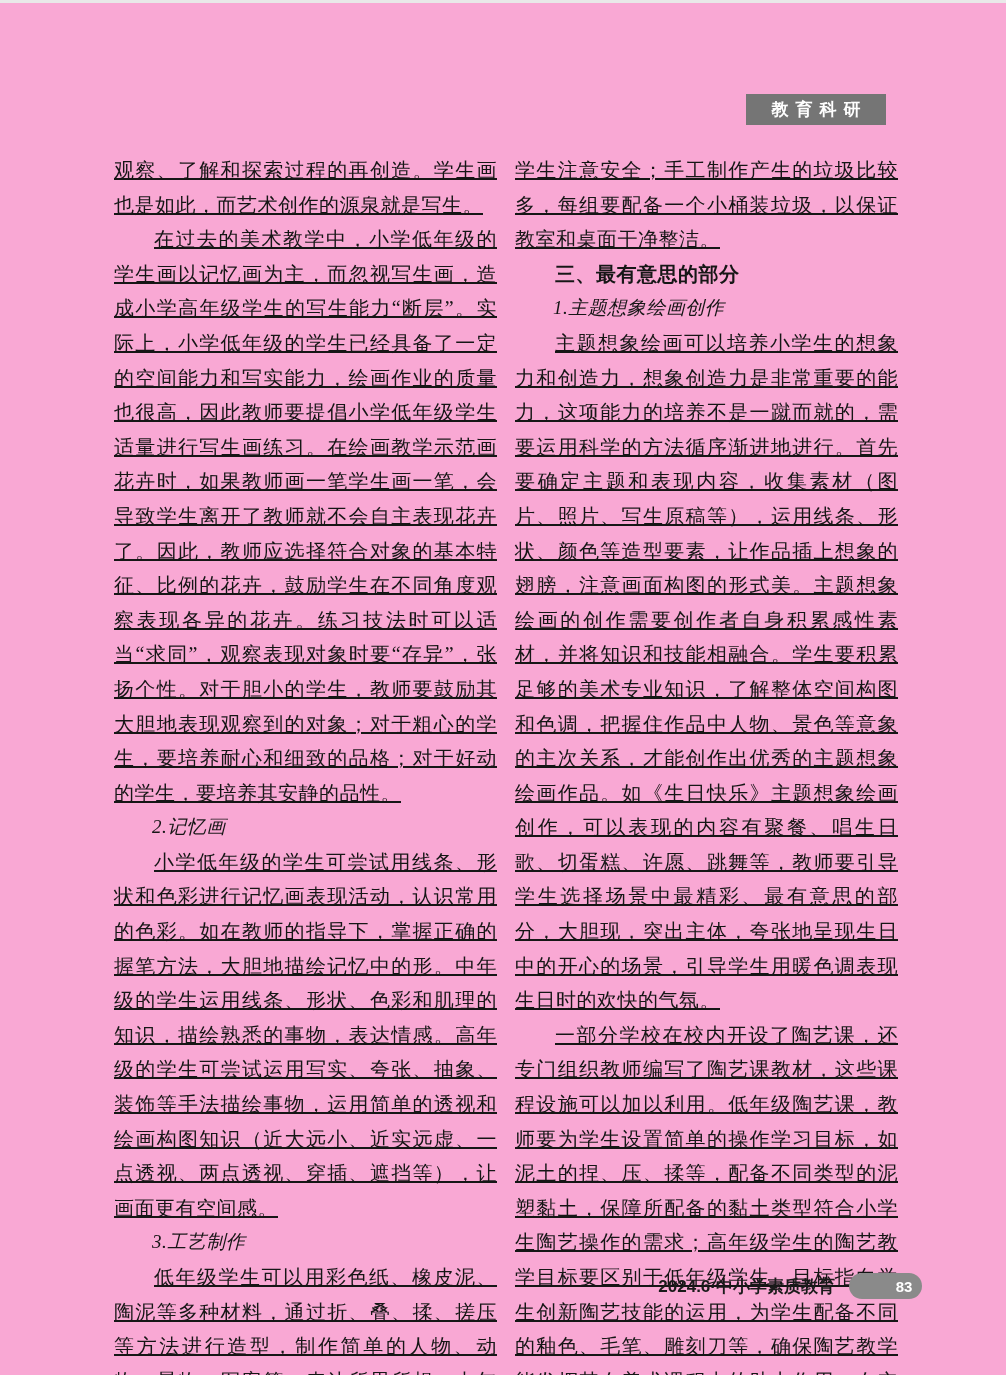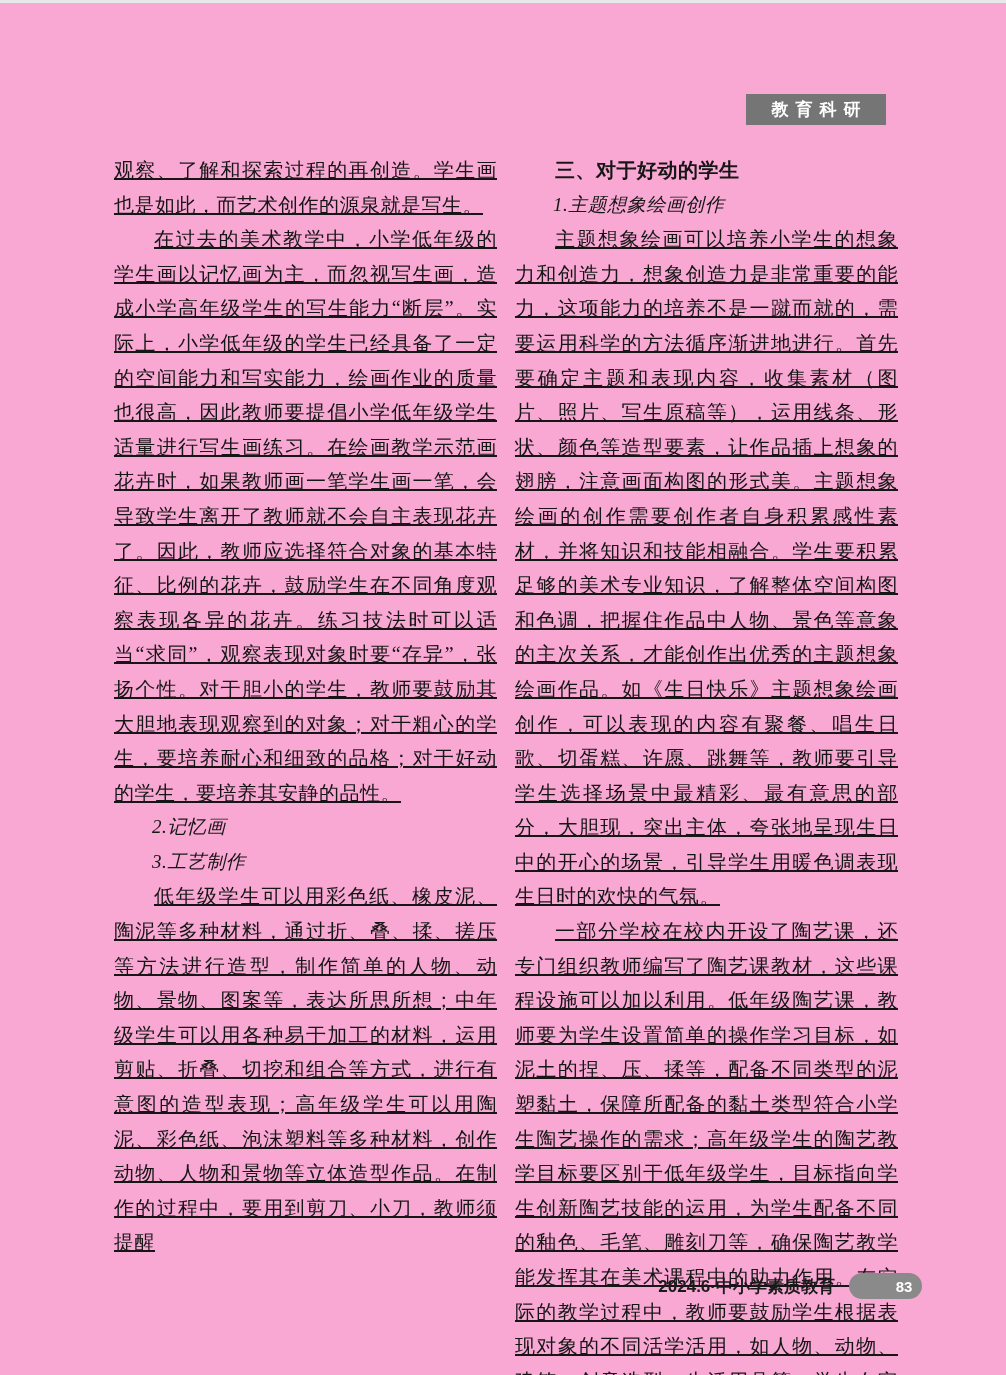--- a/index.html
+++ b/index.html
@@ -97,26 +97,28 @@
 <div class="page">
 
   <div class="header-badge">教育科研</div>
 
   <div class="columns">
 
     <div class="col">
       <p class="para no-indent">观察、了解和探索过程的再创造。学生画也是如此，而艺术创作的源泉就是写生。</p>
       <p class="para">在过去的美术教学中，小学低年级的学生画以记忆画为主，而忽视写生画，造成小学高年级学生的写生能力“断层”。实际上，小学低年级的学生已经具备了一定的空间能力和写实能力，绘画作业的质量也很高，因此教师要提倡小学低年级学生适量进行写生画练习。在绘画教学示范画花卉时，如果教师画一笔学生画一笔，会导致学生离开了教师就不会自主表现花卉了。因此，教师应选择符合对象的基本特征、比例的花卉，鼓励学生在不同角度观察表现各异的花卉。练习技法时可以适当“求同”，观察表现对象时要“存异”，张扬个性。对于胆小的学生，教师要鼓励其大胆地表现观察到的对象；对于粗心的学生，要培养耐心和细致的品格；对于好动的学生，要培养其安静的品性。</p>
       <h4 class="subhead">2.记忆画</h4>
+      <p class="para">小学低年级的学生可尝试用线条、形状和色彩进行记忆画表现活动，认识常用的色彩。如在教师的指导下，掌握正确的握笔方法，大胆地描绘记忆中的形。中年级的学生运用线条、形状、色彩和肌理的知识，描绘熟悉的事物，表达情感。高年级的学生可尝试运用写实、夸张、抽象、装饰等手法描绘事物，运用简单的透视和绘画构图知识（近大远小、近实远虚、一点透视、两点透视、穿插、遮挡等），让画面更有空间感。</p>
       <h4 class="subhead">3.工艺制作</h4>
       <p class="para">低年级学生可以用彩色纸、橡皮泥、陶泥等多种材料，通过折、叠、揉、搓压等方法进行造型，制作简单的人物、动物、景物、图案等，表达所思所想；中年级学生可以用各种易于加工的材料，运用剪贴、折叠、切挖和组合等方式，进行有意图的造型表现；高年级学生可以用陶泥、彩色纸、泡沫塑料等多种材料，创作动物、人物和景物等立体造型作品。在制作的过程中，要用到剪刀、小刀，教师须提醒</p>
     </div>
 
     <div class="col">
-      <h3 class="sechead">三、对于好动的学生</h3>
+      <p class="para no-indent">学生注意安全；手工制作产生的垃圾比较多，每组要配备一个小桶装垃圾，以保证教室和桌面干净整洁。</p>
+      <h3 class="sechead">三、最有意思的部分</h3>
       <h4 class="subhead">1.主题想象绘画创作</h4>
       <p class="para">主题想象绘画可以培养小学生的想象力和创造力，想象创造力是非常重要的能力，这项能力的培养不是一蹴而就的，需要运用科学的方法循序渐进地进行。首先要确定主题和表现内容，收集素材（图片、照片、写生原稿等），运用线条、形状、颜色等造型要素，让作品插上想象的翅膀，注意画面构图的形式美。主题想象绘画的创作需要创作者自身积累感性素材，并将知识和技能相融合。学生要积累足够的美术专业知识，了解整体空间构图和色调，把握住作品中人物、景色等意象的主次关系，才能创作出优秀的主题想象绘画作品。如《生日快乐》主题想象绘画创作，可以表现的内容有聚餐、唱生日歌、切蛋糕、许愿、跳舞等，教师要引导学生选择场景中最精彩、最有意思的部分，大胆现，突出主体，夸张地呈现生日中的开心的场景，引导学生用暖色调表现生日时的欢快的气氛。</p>
       <p class="para">一部分学校在校内开设了陶艺课，还专门组织教师编写了陶艺课教材，这些课程设施可以加以利用。低年级陶艺课，教师要为学生设置简单的操作学习目标，如泥土的捏、压、揉等，配备不同类型的泥塑黏土，保障所配备的黏土类型符合小学生陶艺操作的需求；高年级学生的陶艺教学目标要区别于低年级学生，目标指向学生创新陶艺技能的运用，为学生配备不同的釉色、毛笔、雕刻刀等，确保陶艺教学能发挥其在美术课程中的助力作用。在实际的教学过程中，教师要鼓励学生根据表现对象的不同活学活用，如人物、动物、建筑、创意造型、生活用具等。学生在完成作品的过程中形成手、脑、眼的协调性，让奇思妙想的创造力在作品中能够得到呈现。</p>
     </div>
 
   </div>
 
   <div class="footer">
     <span class="journal">2024.6·中小学素质教育</span>
     <span class="pagenum">83</span>

